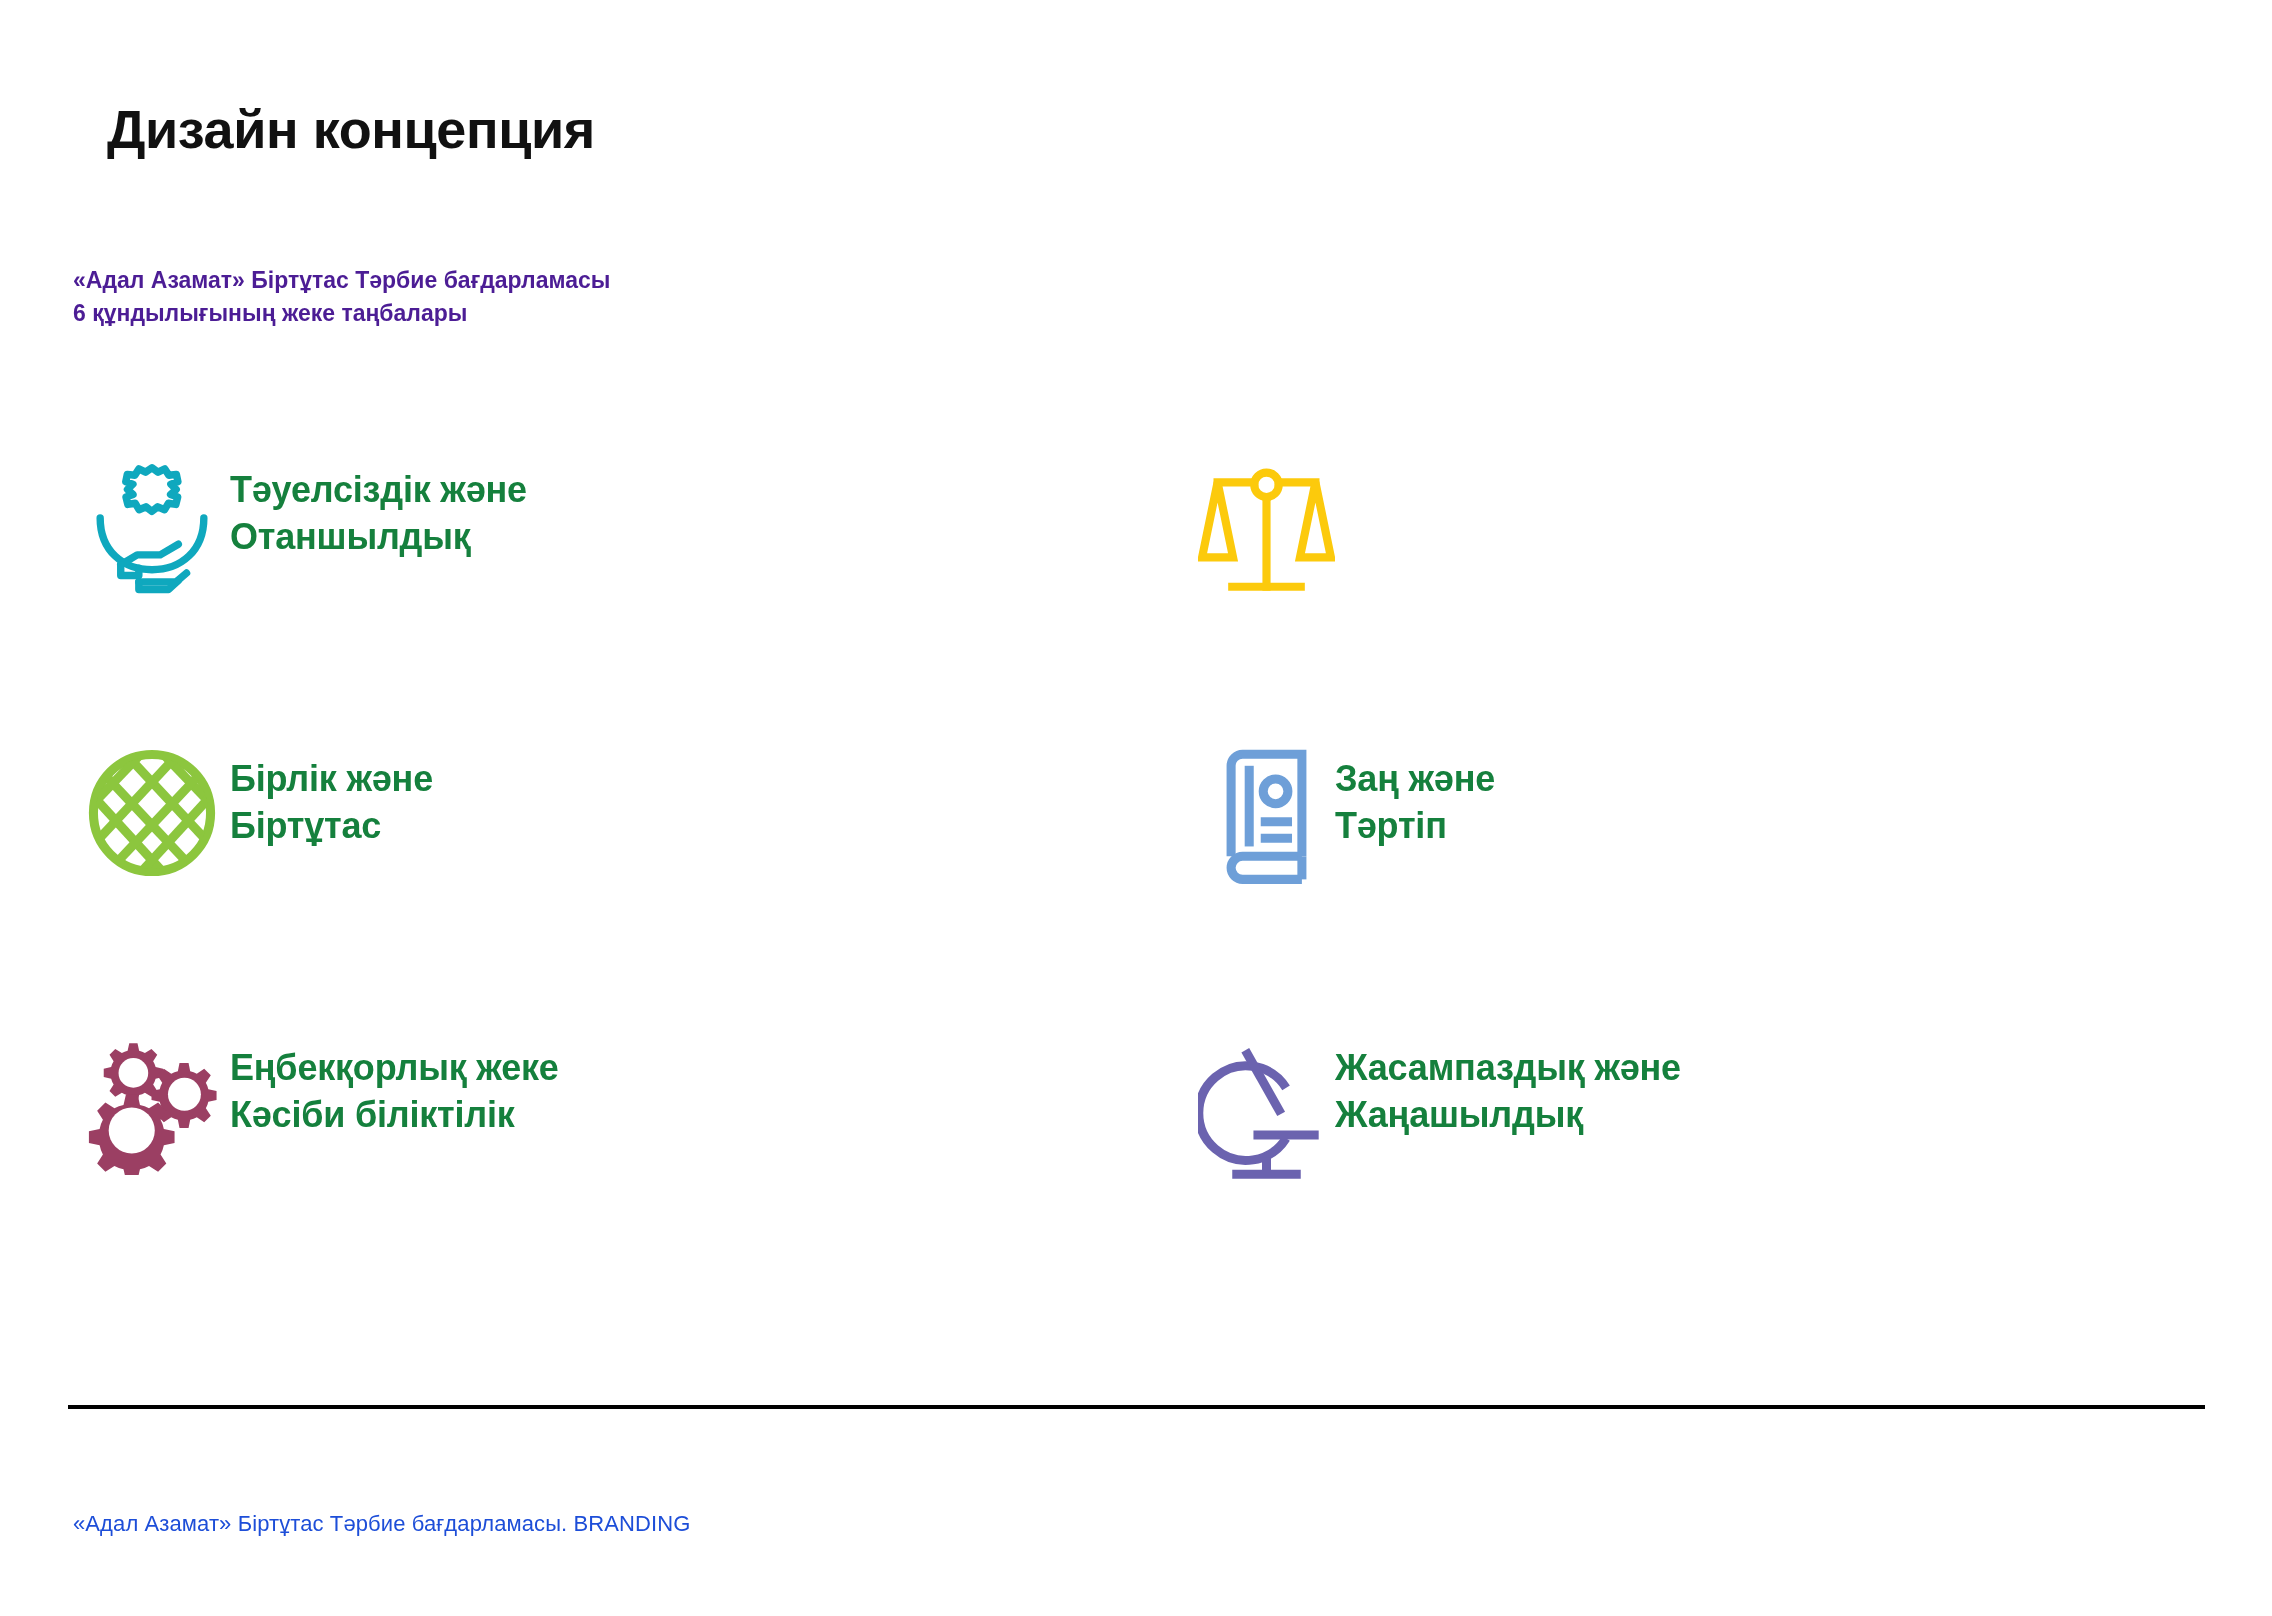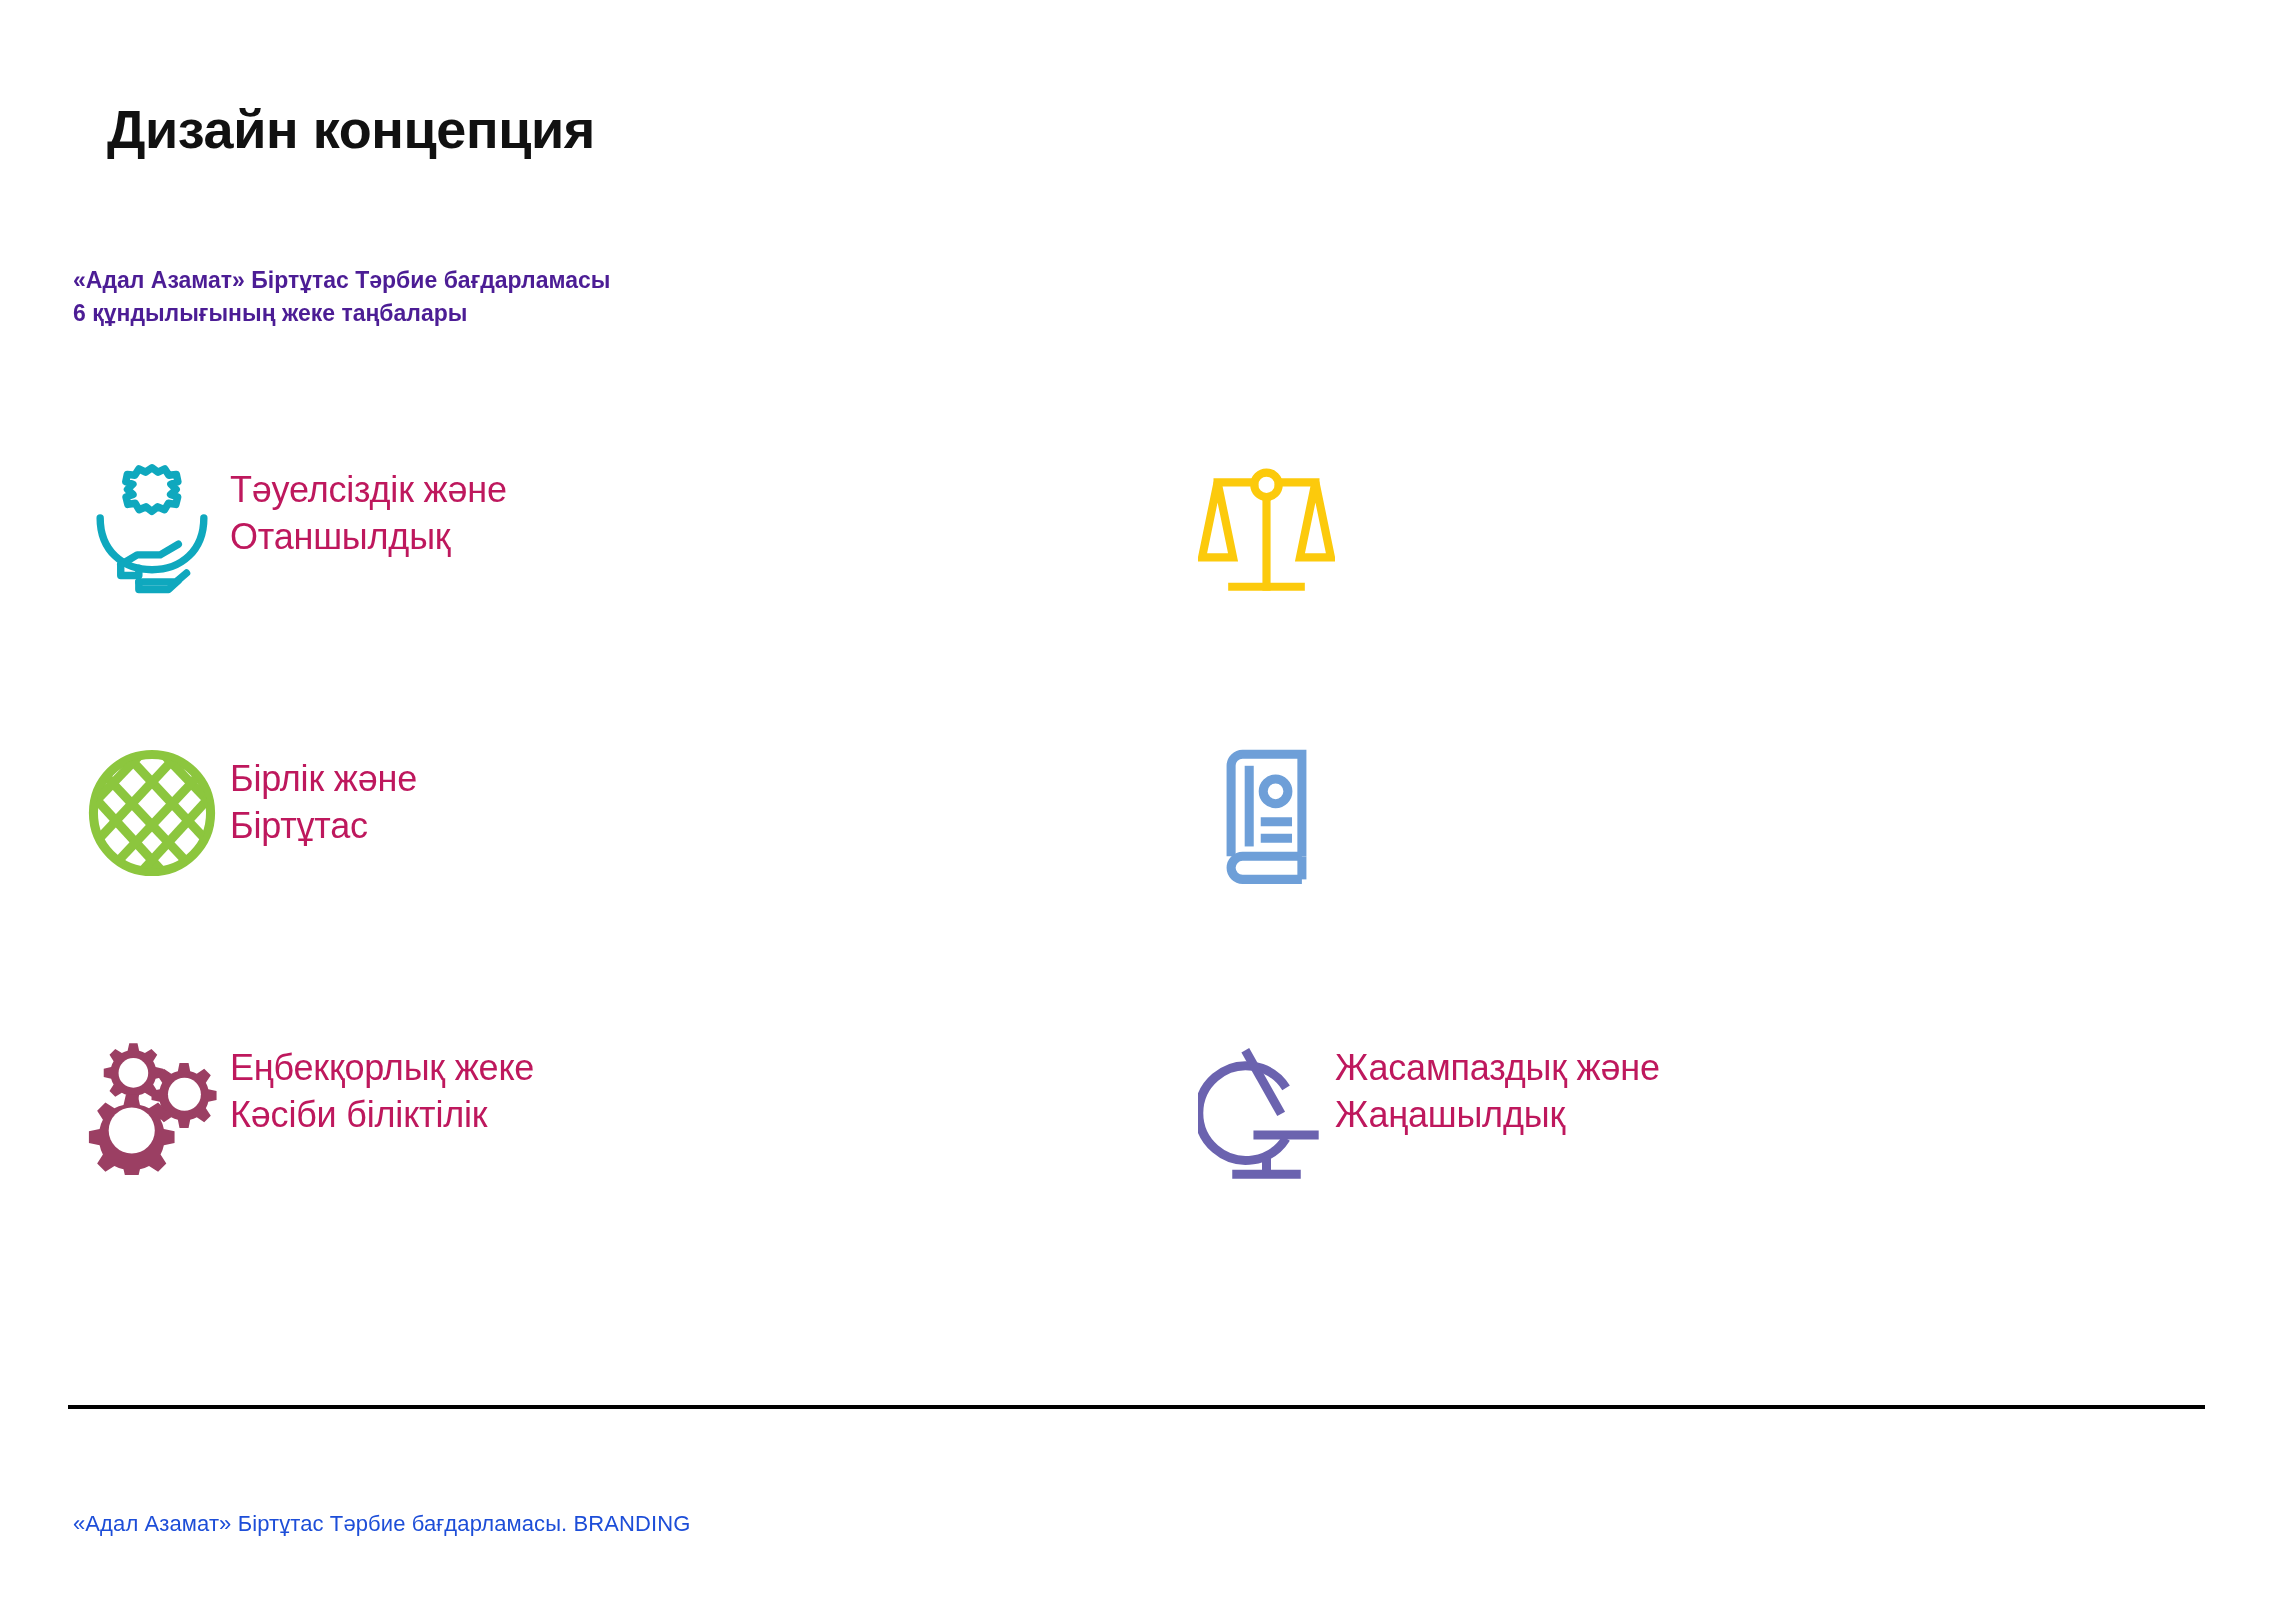--- a/index.html
+++ b/index.html
@@ -71,23 +71,23 @@
     display: flex;
     align-items: flex-start;
     justify-content: center;
     padding-top: 5px;
     box-sizing: border-box;
   }
   .value-icon svg { display: block; }
 
   .value-label {
     font-size: 36px;
-    font-weight: normal;
+    font-weight: bold;
     line-height: 1.30;
-    color: #be185d;
+    color: #15803d;
     white-space: pre-line;
     padding-top: 15px;
     letter-spacing: -0.2px;
   }
 
   
   .value-item.col2 .value-icon { padding-left: 20px; }
 
   
   .footer-rule {
@@ -189,20 +189,22 @@
             <path d="M108 134 v28"></path>
             <path d="M44 24 V122"></path>
           </g>
           <circle cx="76" cy="55" r="15" stroke="#6E9FD8" stroke-width="11" fill="none"></circle>
           <g stroke="#6E9FD8" stroke-width="11" stroke-linecap="butt">
             <path d="M58 92 H96"></path>
             <path d="M58 112 H96"></path>
           </g>
         </svg>
       </span>
+      <div class="value-label">Заң және
+Тәртіп</div>
     </div>
 
     <div class="value-item col1">
       <span class="value-icon">
         <svg width="139" height="140" viewBox="0 0 168 170" fill="none" xmlns="http://www.w3.org/2000/svg">
           <g fill="#9B3F63">
 
             <path d="M57 10 l10 0 2 9 a26 26 0 0 1 7 3 l8-5 7 7 -5 8 a26 26 0 0 1 3 7 l9 2 0 10 -9 2 a26 26 0 0 1 -3 7 l5 8 -7 7 -8-5 a26 26 0 0 1 -7 3 l-2 9 -10 0 -2-9 a26 26 0 0 1 -7-3 l-8 5 -7-7 5-8 a26 26 0 0 1 -3-7 l-9-2 0-10 9-2 a26 26 0 0 1 3-7 l-5-8 7-7 8 5 a26 26 0 0 1 7-3 z"></path>
 
             <path d="M118 34 l11 0 2 10 a28 28 0 0 1 8 3 l9-6 8 8 -6 9 a28 28 0 0 1 3 8 l10 2 0 11 -10 2 a28 28 0 0 1 -3 8 l6 9 -8 8 -9-6 a28 28 0 0 1 -8 3 l-2 10 -11 0 -2-10 a28 28 0 0 1 -8-3 l-9 6 -8-8 6-9 a28 28 0 0 1 -3-8 l-10-2 0-11 10-2 a28 28 0 0 1 3-8 l-6-9 8-8 9 6 a28 28 0 0 1 8-3 z"></path>

